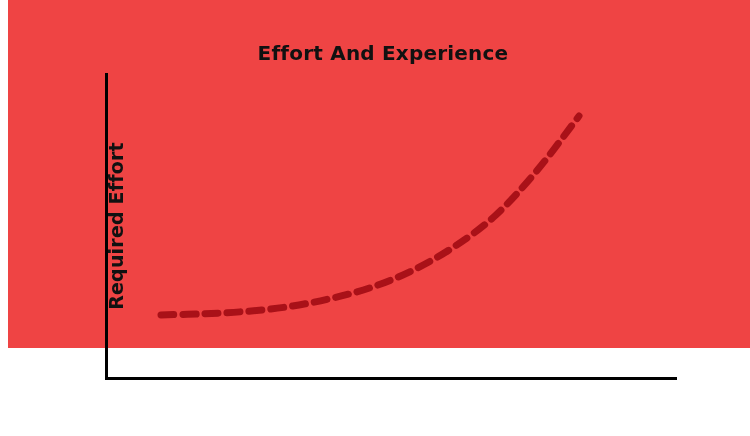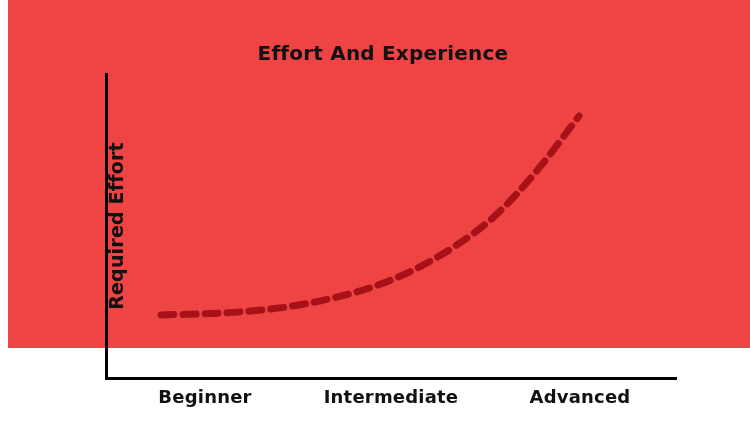--- a/index.html
+++ b/index.html
@@ -120,19 +120,14 @@
     <svg id="axis-svg" width="572" height="307" viewBox="0 0 572 307">
       <line x1="1.5" y1="0" x2="1.5" y2="305.5" stroke="#000000" stroke-width="3" stroke-linecap="square"></line>
       <line x1="0" y1="305.5" x2="571" y2="305.5" stroke="#000000" stroke-width="3" stroke-linecap="square"></line>
     </svg>
 
     <svg id="curve-svg" width="572" height="307" viewBox="0 0 572 307">
       <path id="effort-curve" fill="none" stroke="#A91118" stroke-width="7" stroke-linecap="round" stroke-dasharray="13 9" d="M 56.0 241.9 C 63.0 241.7, 83.9 241.4, 97.8 240.8 C 111.7 240.2, 125.7 239.7, 139.6 238.5 C 153.5 237.4, 167.5 236.1, 181.4 234.0 C 195.3 231.9, 209.3 229.3, 223.2 226.1 C 237.1 222.9, 251.1 219.5, 265.0 214.8 C 278.9 210.1, 292.9 204.6, 306.8 197.8 C 320.7 191.1, 334.7 183.3, 348.6 174.1 C 362.5 164.9, 376.5 155.3, 390.4 142.5 C 404.3 129.7, 418.3 113.9, 432.2 97.3 C 446.1 80.7, 467.0 52.1, 474.0 43.0"></path>
     </svg>
   </div>
 
-  <div id="xticks">
-    <div class="xtick" style="left:100px;">Beginner</div>
-    <div class="xtick" style="left:286px;">Intermediate</div>
-    <div class="xtick" style="left:475px;">Advanced</div>
-  </div>
 
 </div>
 
 </body></html>

